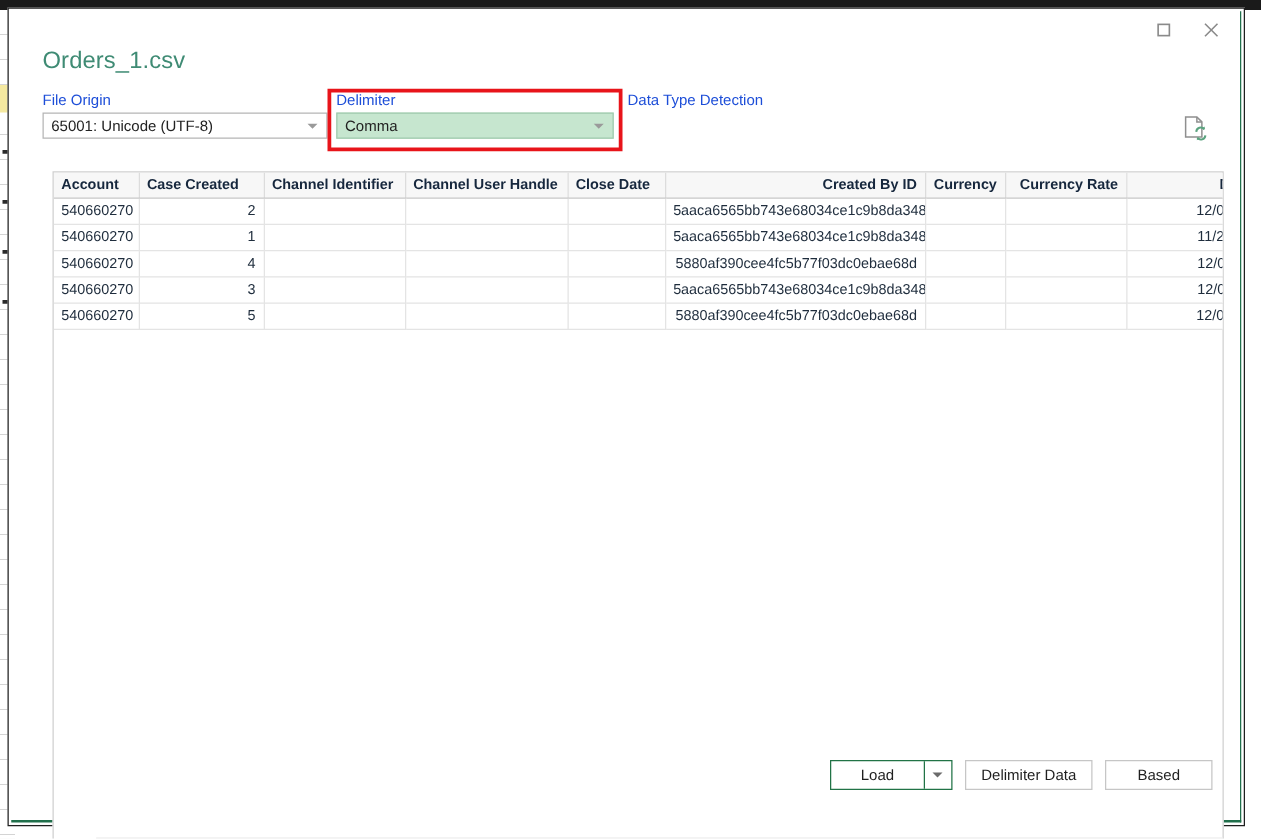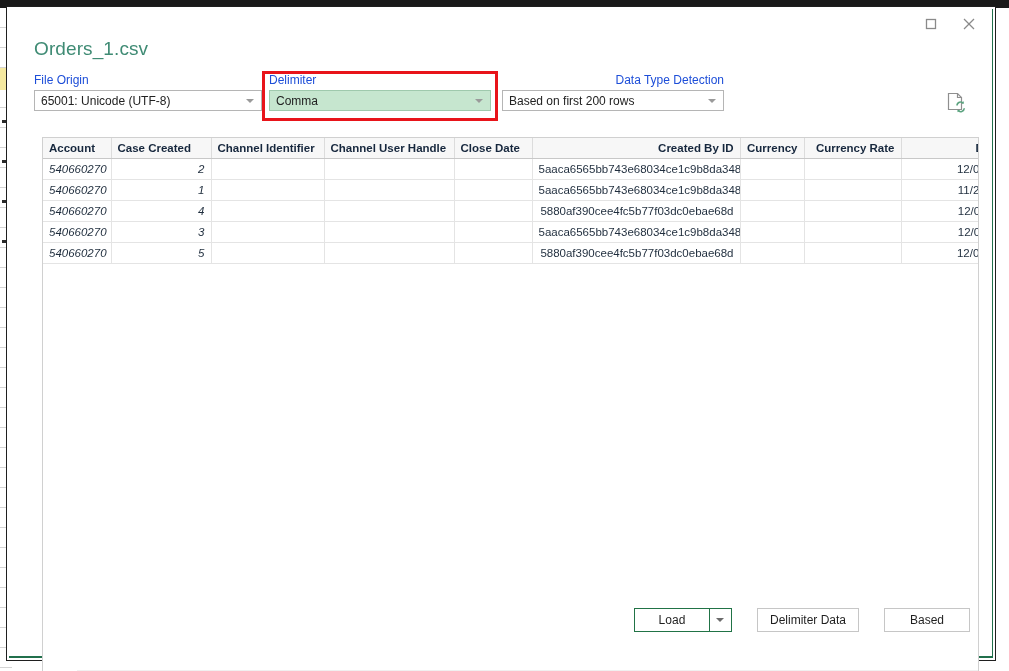--- a/index.html
+++ b/index.html
@@ -126,21 +126,21 @@
     border-right: 4px solid transparent;
     border-top: 4px solid #9a9a9a;
   }
   .combo.green {
     background: #c6e6cf;
     border-color: #9fc9ad;
   }
 
   #opt-fileorigin { left: 25px; top: 64px; width: 228px; }
   #opt-delimiter  { left: 260px; top: 64px; width: 222px; }
-  #opt-datatype   { left: 493px; top: 64px; width: 222px; text-align: right; }
+  #opt-datatype   { left: 493px; top: 64px; width: 222px; }
 
   
   #doc-refresh-icon {
     position: absolute;
     right: 25px; top: 82px;
     width: 22px; height: 22px;
   }
 
   
   #annotation-box {
@@ -187,21 +187,21 @@
     border-bottom: 1px solid #e4e4e4;
     height: 20px;
     padding: 0 6px;
     white-space: nowrap;
     overflow: hidden;
     background: #ffffff;
   }
   th.ta-l, td.ta-l { text-align: left; }
   th.ta-r, td.ta-r { text-align: right; }
   th.ta-c, td.ta-c { text-align: right; }
-  td.it { font-style: italic; }
+  td.it { }
 
   
   #hscroll {
     position: absolute;
     left: 34px; bottom: 1px;
     width: 935px; height: 17px;
     background: #f0f0f0;
     display: flex;
     align-items: center;
   }
@@ -225,21 +225,21 @@
     width: 233px; height: 14px;
     background: #c8c8c8;
   }
 
   
   #footer {
     position: absolute;
     right: 22px; bottom: 24px;
     display: flex;
     align-items: center;
-    gap: 25px;
+    gap: 10px;
   }
   .btn {
     box-sizing: border-box;
     height: 24px;
     min-width: 86px;
     border: 1px solid #c6c6c6;
     background: #ffffff;
     font-size: 12px;
     color: #1f1f1f;
     display: flex;
@@ -328,24 +328,20 @@
       <div class="opt" id="opt-delimiter">
         <div class="opt-label">Delimiter</div>
         <div class="combo green">
           <span>Comma</span>
           <span class="arrow"></span>
         </div>
       </div>
 
       <div class="opt" id="opt-datatype">
         <div class="opt-label">Data Type Detection</div>
-        <div class="combo">
-          <span>Based on first 200 rows</span>
-          <span class="arrow"></span>
-        </div>
       </div>
 
       <div id="doc-refresh-icon">
         <svg width="22" height="22" viewBox="0 0 22 22">
           <path d="M3.5 2.5 h9 l4 4 v12 h-13 z" fill="none" stroke="#8f8f8f" stroke-width="1.2"></path>
           <path d="M12.5 2.5 v4 h4" fill="none" stroke="#8f8f8f" stroke-width="1.2"></path>
           <path d="M12 14.5 a3.6 3.6 0 0 1 6.4 -2.1" fill="none" stroke="#5ba37f" stroke-width="1.6"></path>
           <path d="M19.3 17.3 a3.6 3.6 0 0 1 -6.4 2.0" fill="none" stroke="#5ba37f" stroke-width="1.6"></path>
           <path d="M18.9 10.2 l-0.4 2.5 l-2.3 -0.9 z" fill="#5ba37f"></path>
           <path d="M12.4 21.2 l0.4 -2.5 l2.3 0.9 z" fill="#5ba37f"></path>

